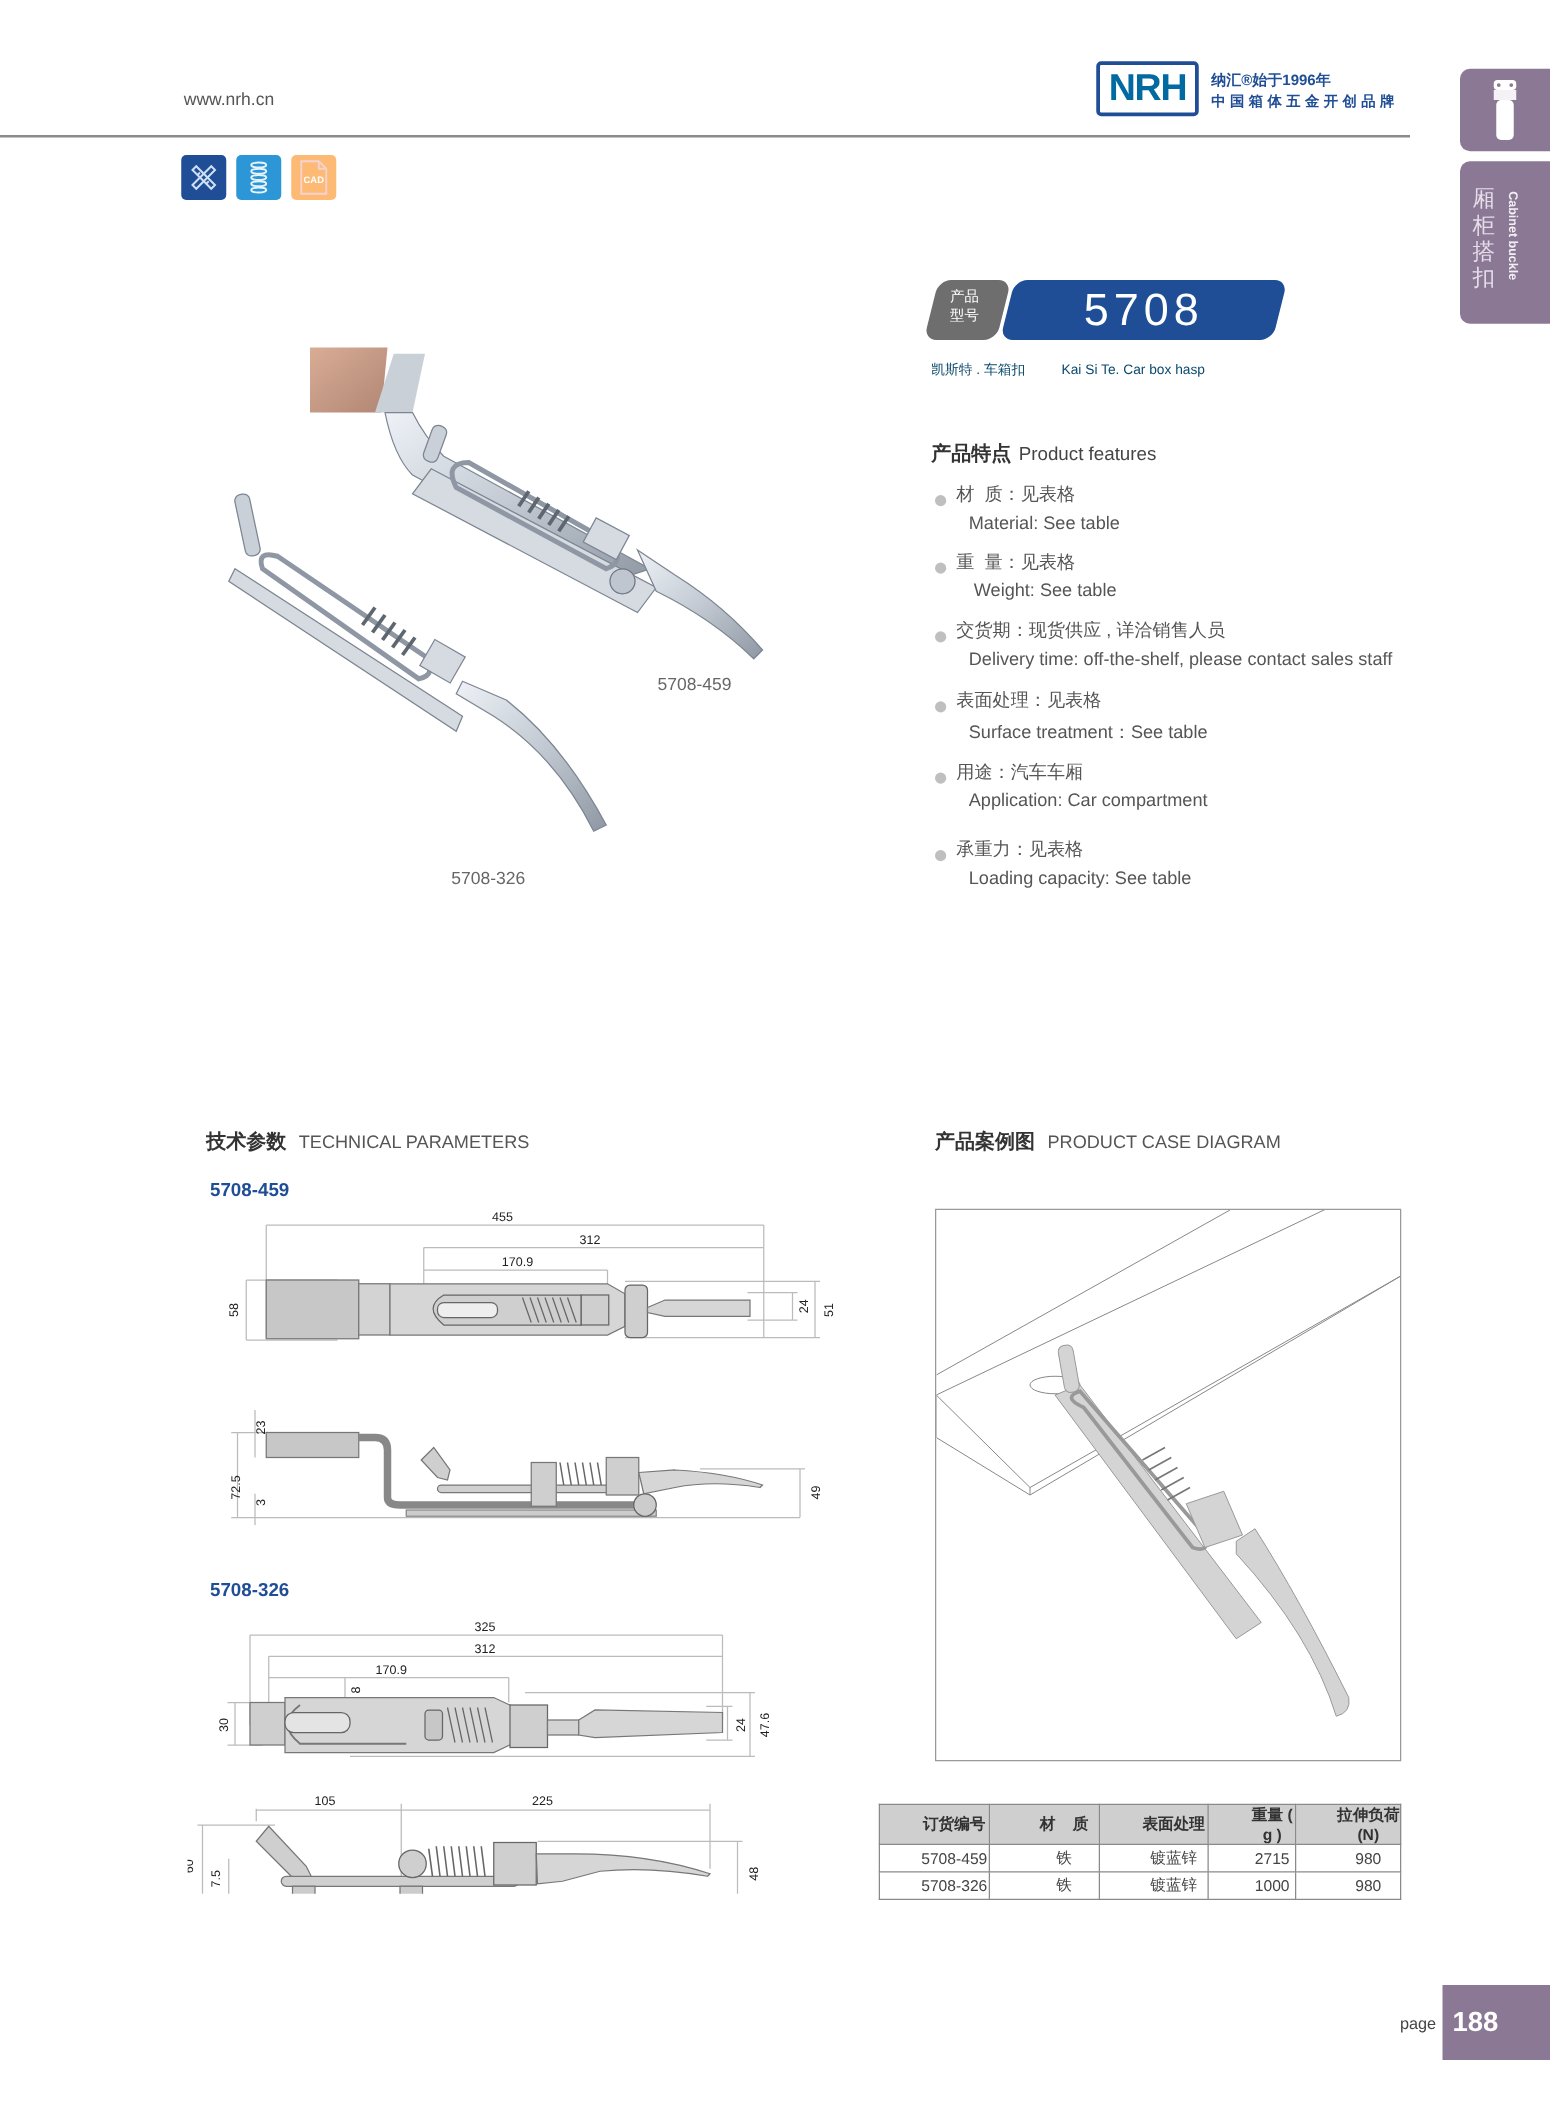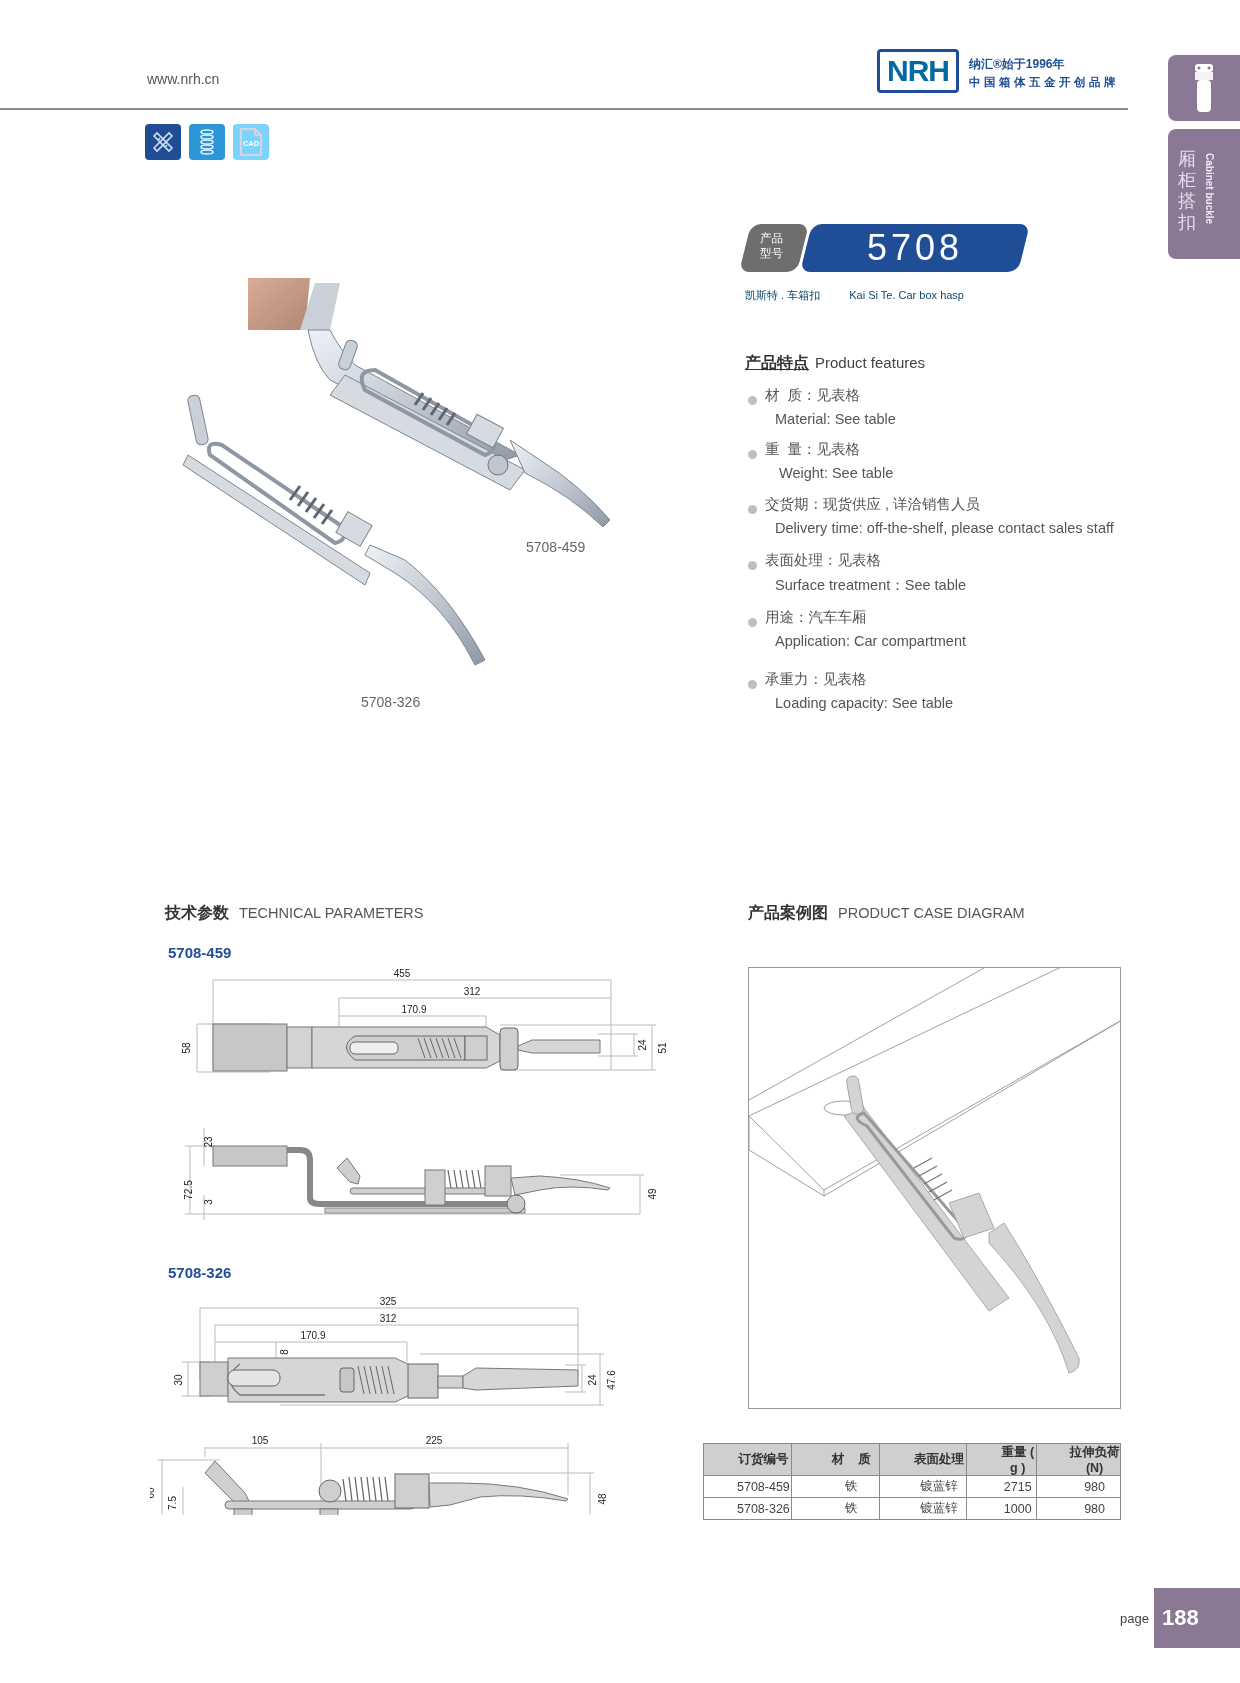--- a/index.html
+++ b/index.html
@@ -17,32 +17,32 @@
 
   .tab-icon { position: absolute; left: 1168px; top: 55px; width: 72px; height: 66px; background: #8b7895; border-radius: 8px 0 0 8px; display: flex; align-items: center; justify-content: center; }
   .tab-cat { position: absolute; left: 1168px; top: 129px; width: 72px; height: 130px; background: #8b7895; border-radius: 8px 0 0 8px; }
   .tab-cat .cn { position: absolute; left: 10px; top: 20px; width: 20px; font-size: 18px; line-height: 21px; color: #e5dde9; }
   .tab-cat .en { position: absolute; left: 36px; top: 24px; writing-mode: vertical-rl; font-size: 10px; color: #f2eef4; font-weight: bold; }
 
   .doc-icons { position: absolute; left: 145px; top: 124px; display: flex; gap: 8px; }
   .doc-icon { width: 36px; height: 36px; border-radius: 4px; display: flex; align-items: center; justify-content: center; }
   .di-tools { background: #1f4e96; }
   .di-spring { background: #2d96d6; }
-  .di-cad { background: #7dd3fc; }
+  .di-cad { background: #fdba74; }
 
   .model-badge { position: absolute; left: 745px; top: 224px; width: 58px; height: 48px; background: #6e6e6e; border-radius: 10px; transform: skewX(-14deg); }
   .model-badge-text { position: absolute; left: 760px; top: 231px; font-size: 11.5px; line-height: 15px; color: #fff; }
   .model-banner { position: absolute; left: 806px; top: 224px; width: 218px; height: 48px; background: #1f4e96; border-radius: 10px; transform: skewX(-14deg); }
   .model-number { position: absolute; left: 806px; top: 224px; width: 218px; height: 48px; line-height: 48px; text-align: center; font-size: 36px; color: #fff; letter-spacing: 4px; }
 
   .subtitle { position: absolute; left: 745px; top: 288px; font-size: 11px; color: #0c4a6e; }
   .subtitle span { margin-right: 26px; }
 
   .features-title { position: absolute; left: 745px; top: 353px; font-size: 15px; color: #444; }
-  .features-title b { font-size: 16px; color: #333; font-weight: bold; margin-right: 6px; text-decoration: underline; }
+  .features-title b { font-size: 16px; color: #333; font-weight: bold; margin-right: 6px; }
   .feature { position: absolute; left: 748px; font-size: 14.5px; color: #555; }
   .feature .cn { display: flex; align-items: flex-end; }
   .feature .bullet { width: 9px; height: 9px; border-radius: 50%; background: #bfbfbf; margin-right: 8px; }
   .feature .en { margin-left: 27px; margin-top: 6px; }
 
   .prod-photo { position: absolute; left: 180px; top: 255px; width: 510px; height: 470px; }
   .photo-label { position: absolute; font-size: 14px; color: #666; }
 
   .sec-title { position: absolute; font-size: 14.5px; color: #555; }
   .sec-title b { font-size: 16px; color: #333; margin-right: 10px; }

